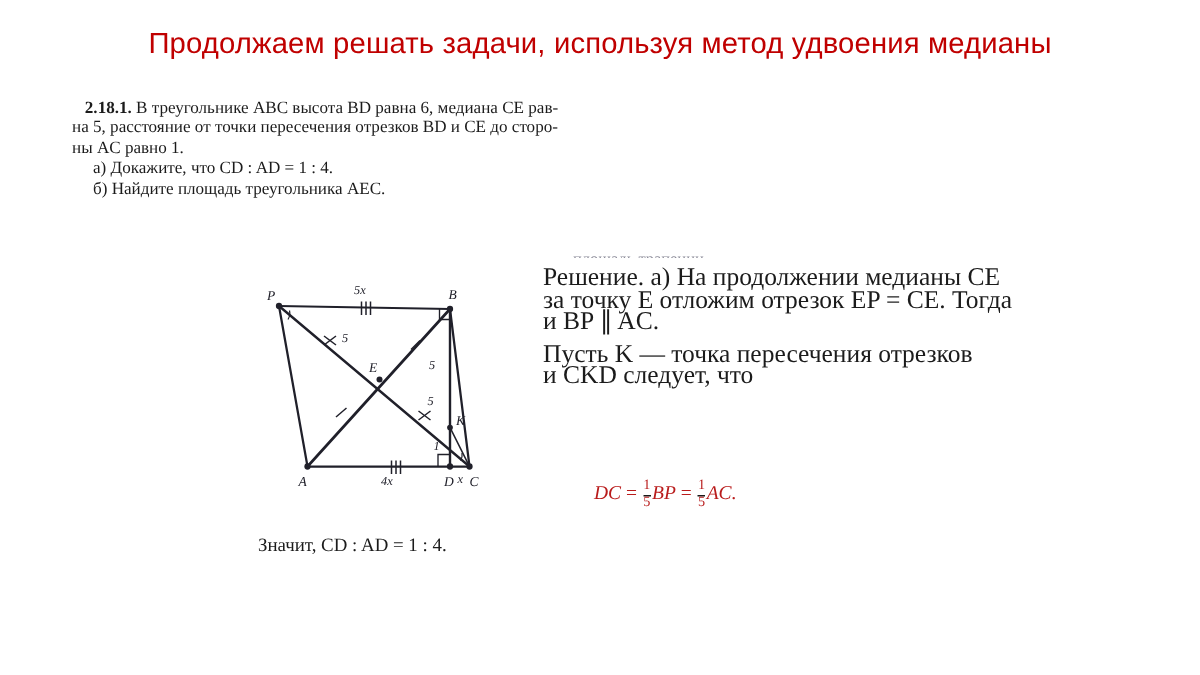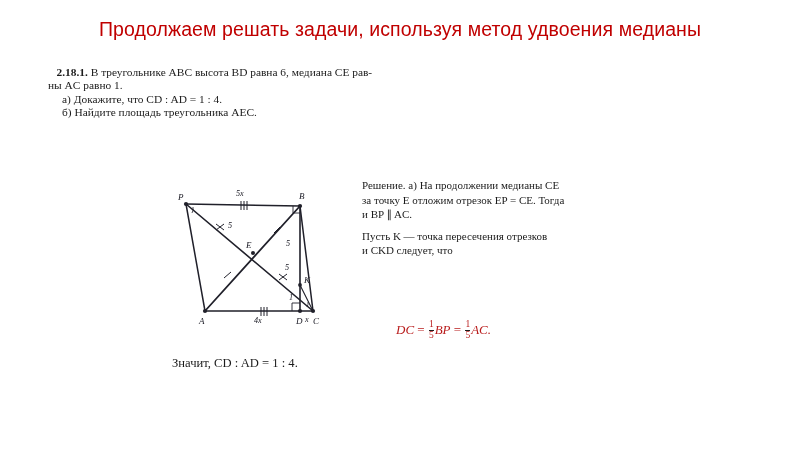--- a/index.html
+++ b/index.html
@@ -47,21 +47,21 @@
   .problem .ln { display: block; white-space: nowrap; }
   .problem .ln.ind { text-indent: 0; padding-left: 14px; }
   .num { font-weight: bold; }
   i.m { font-style: italic; font-family: "Liberation Serif", serif; }
   
   .solution {
     position: absolute;
     left: 362px; top: 178px;
     width: 200px;
     font-family: "Liberation Serif", serif;
-    font-size: 11px;
+    font-size: 17px;
     line-height: 14.6px;
     color: #1b1b1b;
   }
   .solution p { margin: 0; }
   .solution p.p2 { margin-top: 7px; }
   .solution .ln { display: block; white-space: nowrap; }
   .clipline {
     position: absolute;
     left: 382px; top: 168px;
     width: 112px; height: 4px;
@@ -125,20 +125,21 @@
 
 <div id="slide">
 
   <div class="title">Продолжаем решать задачи, используя метод удвоения медианы</div>
 
   <div class="problem">
     <span class="ln">
       &nbsp;&nbsp;&nbsp;<span class="num">2.18.1.</span>
       <span>В треугольнике ABC высота BD равна 6, медиана CE рав-</span>
     </span>
+    <span class="ln">на 5, расстояние от точки пересечения отрезков BD и CE до сторо-</span>
     <span class="ln">ны AC равно 1.</span>
     <span class="ln ind">а) Докажите, что CD : AD = 1 : 4.</span>
     <span class="ln ind">б) Найдите площадь треугольника AEC.</span>
   </div>
 
   <div class="clipline">площадь трапеции</div>
 
   <div class="solution">
     <p class="p1">
       <span class="ln">Решение. а) На продолжении медианы CE</span>

